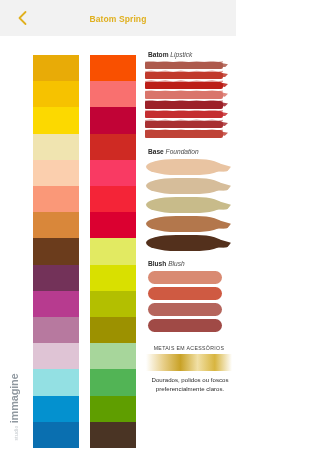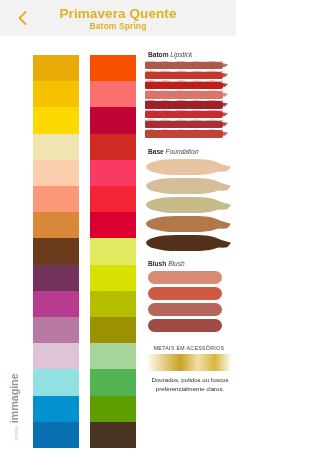--- a/index.html
+++ b/index.html
@@ -153,21 +153,20 @@
 
 <div id="app">
 
   <div class="header">
     <div class="back-btn">
       <svg width="11" height="16" viewBox="0 0 11 16">
         <polyline points="8.5,2 2.5,8 8.5,14" fill="none" stroke="#e0b01f" stroke-width="1.8" stroke-linecap="round" stroke-linejoin="round"></polyline>
       </svg>
     </div>
     <div class="title-wrap">
-      <div class="title-main">Primavera Quente</div>
       <div class="title-sub">Batom Spring</div>
     </div>
   </div>
 
   <div class="palette">
     <div class="pal-col" id="col0">
         <div class="swatch" style="background: rgb(232, 171, 7);"></div>
         <div class="swatch" style="background: rgb(246, 194, 0);"></div>
         <div class="swatch" style="background: rgb(252, 217, 0);"></div>
         <div class="swatch" style="background: rgb(240, 228, 176);"></div>

